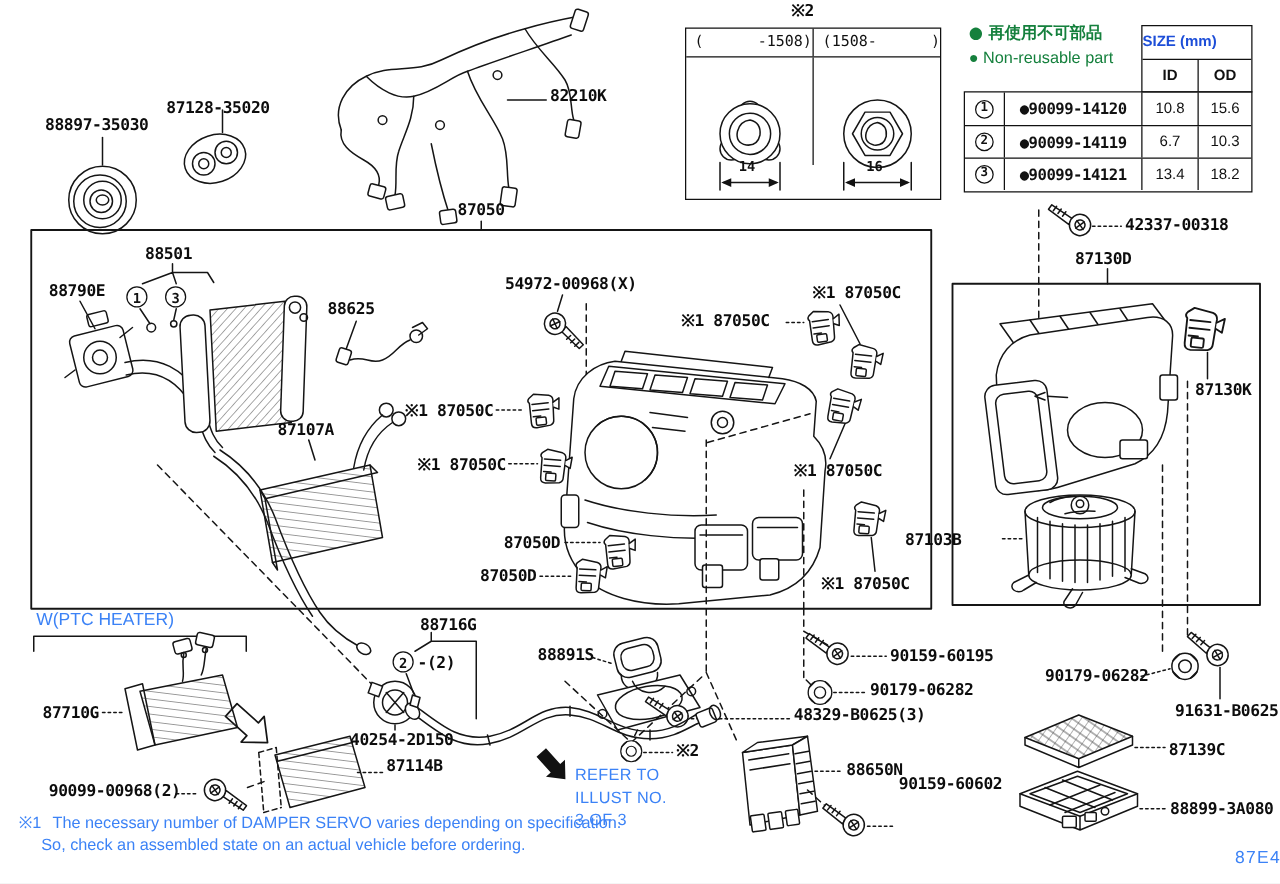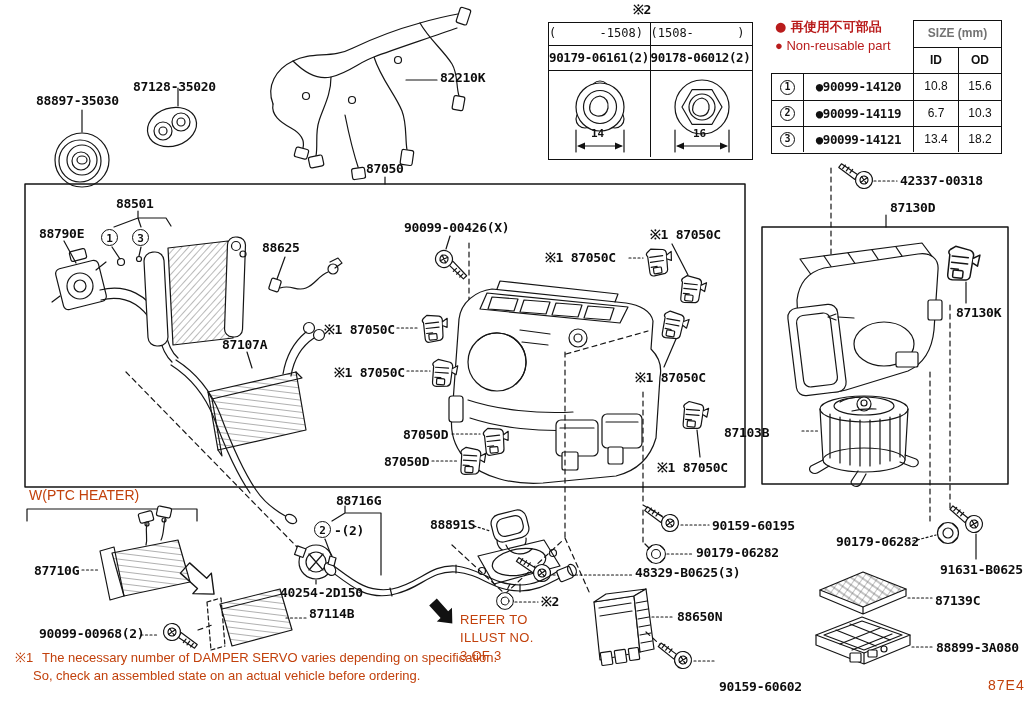--- a/index.html
+++ b/index.html
@@ -1,53 +1,53 @@
 <!DOCTYPE html>
 <html><head>
 <meta charset="utf-8">
 <style>
   html,body{margin:0;padding:0;background:#e8e8e8}
   #stage{position:relative;width:1024px;height:707px;background:#ffffff;overflow:hidden;
          font-family:"Liberation Sans",sans-serif}
   #art{position:absolute;left:0;top:0}
   .lbl{position:absolute;font:bold 13px/15px "DejaVu Sans Mono",monospace;color:#0d0d0d;
        letter-spacing:-0.3px;white-space:pre}
-  .txt{position:absolute;font:13px/16px "Liberation Sans",sans-serif;color:#c2410c;white-space:pre}
+  .txt{position:absolute;font:13px/16px "Liberation Sans",sans-serif;color:#3b82f6;white-space:pre}
   .cnum{position:absolute;width:17px;height:17px;border:1.5px solid #111;border-radius:50%;
         font:bold 11px/17px "DejaVu Sans Mono",monospace;color:#111;text-align:center;background:#fff;box-sizing:border-box}
   .dim{position:absolute;font:bold 11px/12px "DejaVu Sans Mono",monospace;color:#111}
   
   .vt{position:absolute;left:548px;top:22px;width:205px;height:138px;border:1.6px solid #111;box-sizing:border-box}
   .vt-row{display:flex;box-sizing:border-box}
-  .vt-cell{box-sizing:border-box;text-align:left;white-space:pre;overflow:hidden}
+  .vt-cell{box-sizing:border-box;text-align:right;white-space:pre;overflow:hidden}
   .vt-r1{height:23px;border-bottom:1.4px solid #111}
   .vt-r1 .vt-cell{width:50%;font:12px/21px "DejaVu Sans Mono",monospace;color:#111}
   .vt-r2{height:25px;border-bottom:1.4px solid #111}
   .vt-r2 .vt-cell{width:50%;font:bold 12.5px/23px "DejaVu Sans Mono",monospace;letter-spacing:-0.4px;color:#0d0d0d}
   .vt-r3{height:86px}
   .vt-r3 .vt-cell{width:50%}
   .vt .cdiv{border-right:1.3px solid #111}
   
   .st{position:absolute;left:771px;top:73px;width:231px;height:81px;border:1.6px solid #111;box-sizing:border-box}
   .st-row{display:flex;height:26px;box-sizing:border-box}
   .st-row + .st-row{border-top:1.2px solid #111}
   .st-cell{box-sizing:border-box;text-align:center;font:12px/25px "Liberation Sans",sans-serif;color:#111;overflow:hidden}
   .st-c1{width:32px;border-right:1.2px solid #111;display:flex;align-items:center;justify-content:center}
   .st-c2{width:110px;border-right:1.2px solid #111;font:bold 12.5px/25px "DejaVu Sans Mono",monospace;letter-spacing:-0.4px}
   .st-c3{width:45px;border-right:1.2px solid #111}
   .st-c4{flex:1}
   .cnum2{width:15px;height:15px;border:1.4px solid #111;border-radius:50%;box-sizing:border-box;
          font:bold 10px/12.5px "DejaVu Sans Mono",monospace;color:#111;text-align:center;background:#fff}
   .sh{position:absolute;left:913px;top:20px;width:89px;height:54px;border:1.6px solid #111;box-sizing:border-box}
-  .sh-top{height:26px;border-bottom:1.2px solid #111;text-align:center;font:bold 12px/25px "Liberation Sans",sans-serif;color:#737373}
+  .sh-top{height:26px;border-bottom:1.2px solid #111;font:bold 12px/25px "Liberation Sans",sans-serif;color:#1d4ed8}
   .sh-bot{display:flex;height:25px}
   .sh-bot div{box-sizing:border-box;text-align:center;font:bold 12px/24px "Liberation Sans",sans-serif;color:#111}
   .sh-id{width:45px;border-right:1.2px solid #111}
   .sh-od{flex:1}
-  .leg{position:absolute;white-space:pre;color:#b91c1c}
+  .leg{position:absolute;white-space:pre;color:#15803d}
   .leg-jp{font:bold 13px/16px "DejaVu Sans","Liberation Sans",sans-serif}
   .leg-en{font:13px/16px "Liberation Sans",sans-serif}
 </style>
 </head>
 <body>
 
 <div id="stage">
 
 <svg id="art" width="1024" height="707" viewBox="0 0 1024 707">
   <defs>
@@ -377,40 +377,40 @@
 <div class="lbl" style="left:36px;top:93px">88897-35030</div>
 <div class="lbl" style="left:133px;top:79px">87128-35020</div>
 <div class="lbl" style="left:440px;top:70px">82210K</div>
 <div class="lbl" style="left:366px;top:161px">87050</div>
 <div class="lbl" style="left:39px;top:226px">88790E</div>
 <div class="lbl" style="left:116px;top:196px">88501</div>
 <div class="cnum" style="left:101px;top:229px">1</div>
 <div class="cnum" style="left:132px;top:229px">3</div>
 <div class="lbl" style="left:262px;top:240px">88625</div>
 <div class="lbl" style="left:222px;top:337px">87107A</div>
-<div class="lbl" style="left:404px;top:220px">90099-00426(X)</div>
+<div class="lbl" style="left:404px;top:220px">54972-00968(X)</div>
 <div class="lbl" style="left:324px;top:322px">※1 87050C</div>
 <div class="lbl" style="left:334px;top:365px">※1 87050C</div>
 <div class="lbl" style="left:545px;top:250px">※1 87050C</div>
 <div class="lbl" style="left:650px;top:227px">※1 87050C</div>
 <div class="lbl" style="left:635px;top:370px">※1 87050C</div>
 <div class="lbl" style="left:657px;top:460px">※1 87050C</div>
 <div class="lbl" style="left:403px;top:427px">87050D</div>
 <div class="lbl" style="left:384px;top:454px">87050D</div>
 <div class="lbl" style="left:900px;top:173px">42337-00318</div>
-<div class="lbl" style="left:890px;top:200px">87130D</div>
+<div class="lbl" style="left:860px;top:200px">87130D</div>
 <div class="lbl" style="left:956px;top:305px">87130K</div>
 <div class="lbl" style="left:724px;top:425px">87103B</div>
 <div class="lbl" style="left:712px;top:518px">90159-60195</div>
 <div class="lbl" style="left:696px;top:545px">90179-06282</div>
 <div class="lbl" style="left:635px;top:565px">48329-B0625(3)</div>
 <div class="lbl" style="left:430px;top:517px">88891S</div>
 <div class="lbl" style="left:541px;top:594px">※2</div>
 <div class="lbl" style="left:677px;top:609px">88650N</div>
-<div class="lbl" style="left:719px;top:679px">90159-60602</div>
+<div class="lbl" style="left:719px;top:620px">90159-60602</div>
 <div class="lbl" style="left:836px;top:534px">90179-06282</div>
 <div class="lbl" style="left:940px;top:562px">91631-B0625</div>
 <div class="lbl" style="left:935px;top:593px">87139C</div>
 <div class="lbl" style="left:936px;top:640px">88899-3A080</div>
 <div class="txt" style="left:988px;top:677px;font-size:14px;letter-spacing:1px">87E459B</div>
 <div class="txt" style="left:29px;top:487px;font-size:14px">W(PTC HEATER)</div>
 <div class="lbl" style="left:34px;top:563px">87710G</div>
 <div class="lbl" style="left:39px;top:626px">90099-00968(2)</div>
 <div class="lbl" style="left:280px;top:585px">40254-2D150</div>
 <div class="lbl" style="left:309px;top:606px">87114B</div>
@@ -425,24 +425,20 @@
 <div class="txt" style="left:42px;top:650px">The necessary number of DAMPER SERVO varies depending on specification.</div>
 <div class="lbl" style="left:633px;top:2px">※2</div>
 <div class="dim" style="left:591px;top:128px">14</div>
 <div class="dim" style="left:693px;top:128px">16</div>
 
 <div class="vt">
   <div class="vt-row vt-r1">
     <div class="vt-cell cdiv">(      -1508)</div>
     <div class="vt-cell">(1508-      )</div>
   </div>
-  <div class="vt-row vt-r2">
-    <div class="vt-cell cdiv">90179-06161(2)</div>
-    <div class="vt-cell">90178-06012(2)</div>
-  </div>
   <div class="vt-row vt-r3">
     <div class="vt-cell cdiv"></div>
     <div class="vt-cell"></div>
   </div>
 </div>
 
 <div class="leg leg-jp" style="left:775px;top:19px">● 再使用不可部品</div>
 <div class="leg leg-en" style="left:775px;top:38px">● Non-reusable part</div>
 
 <div class="sh">

